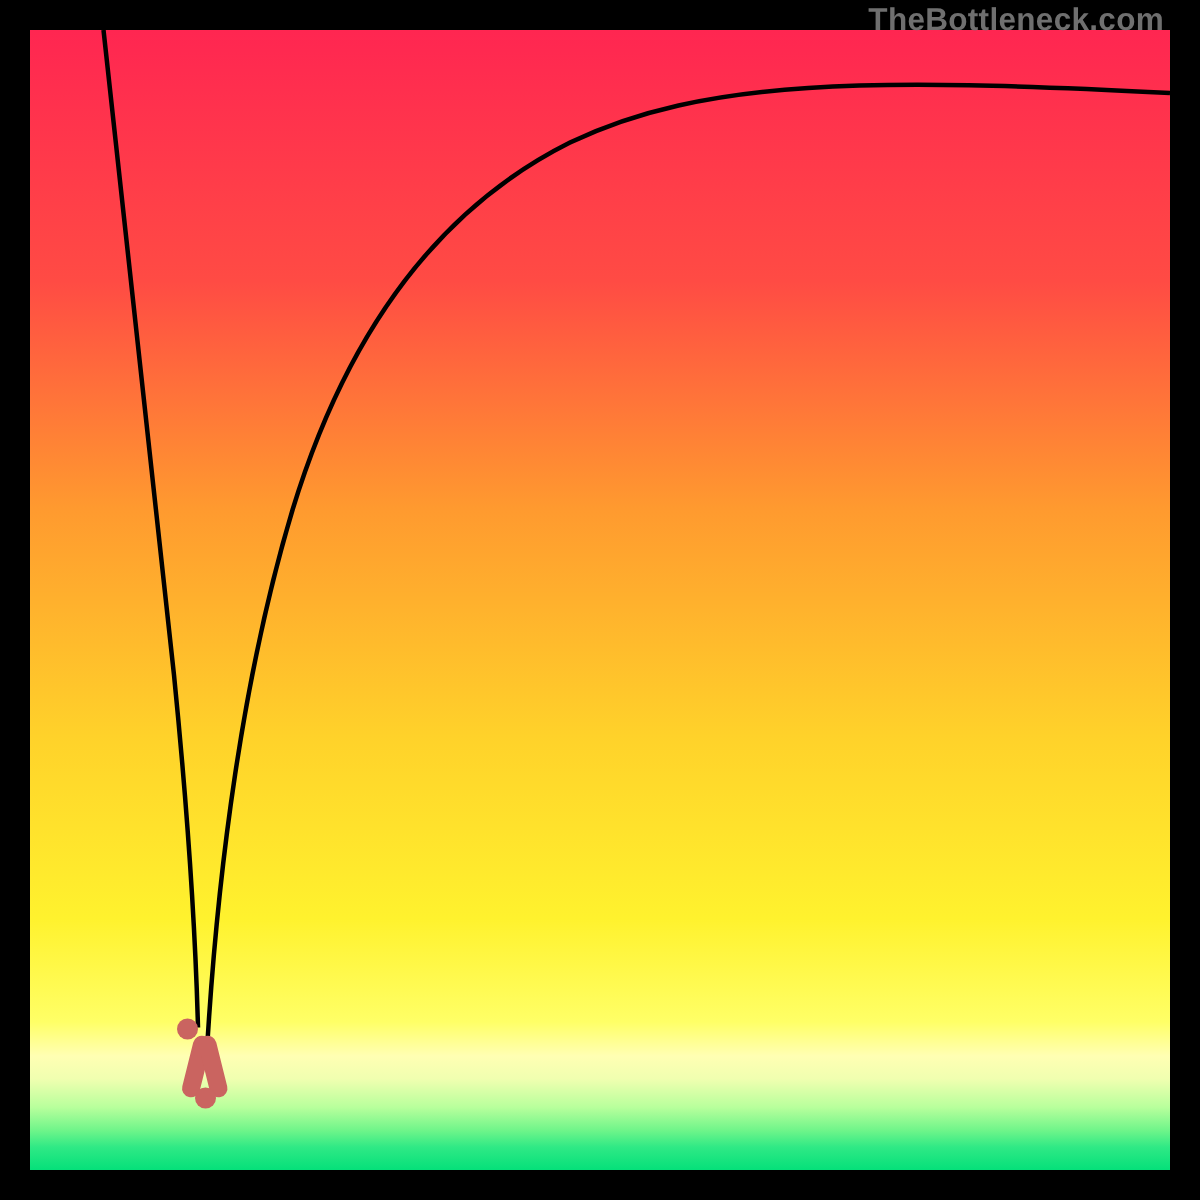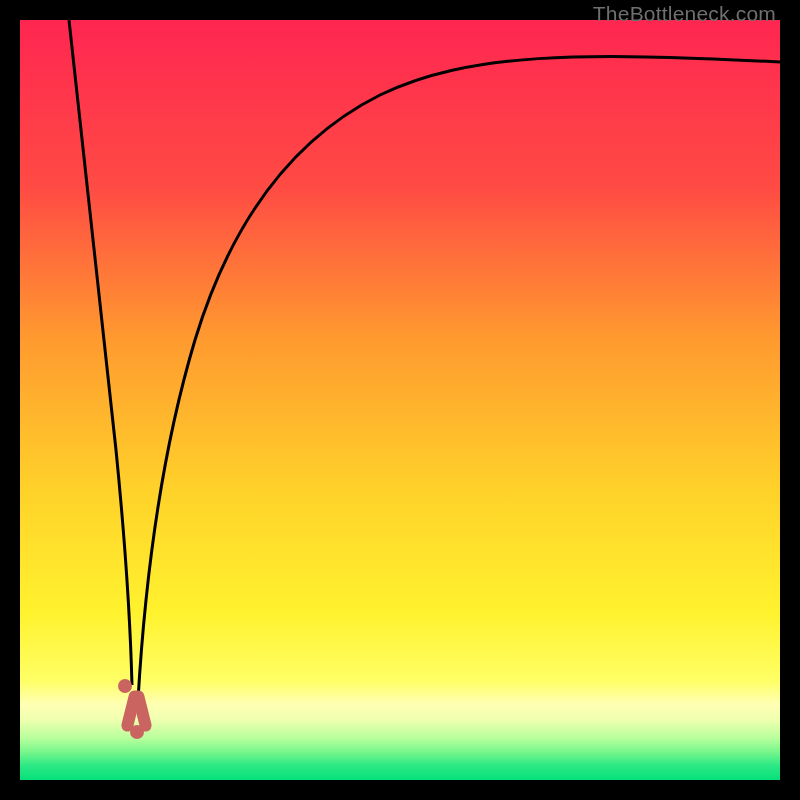--- a/index.html
+++ b/index.html
@@ -23,21 +23,21 @@
     position: absolute;
     left: 0; top: 0; right: 0; bottom: 0;
   }
   .watermark {
     position: absolute;
     top: 2px;
     right: 24px;
     color: #6f6f6f;
     font-size: 21px;
     letter-spacing: 0.2px;
-    font-weight: 400;
+    font-weight: 700;
   }
   svg.curves {
     position: absolute;
     left: 20px;
     top: 20px;
   }
 </style>
 </head>
 <body>
 

